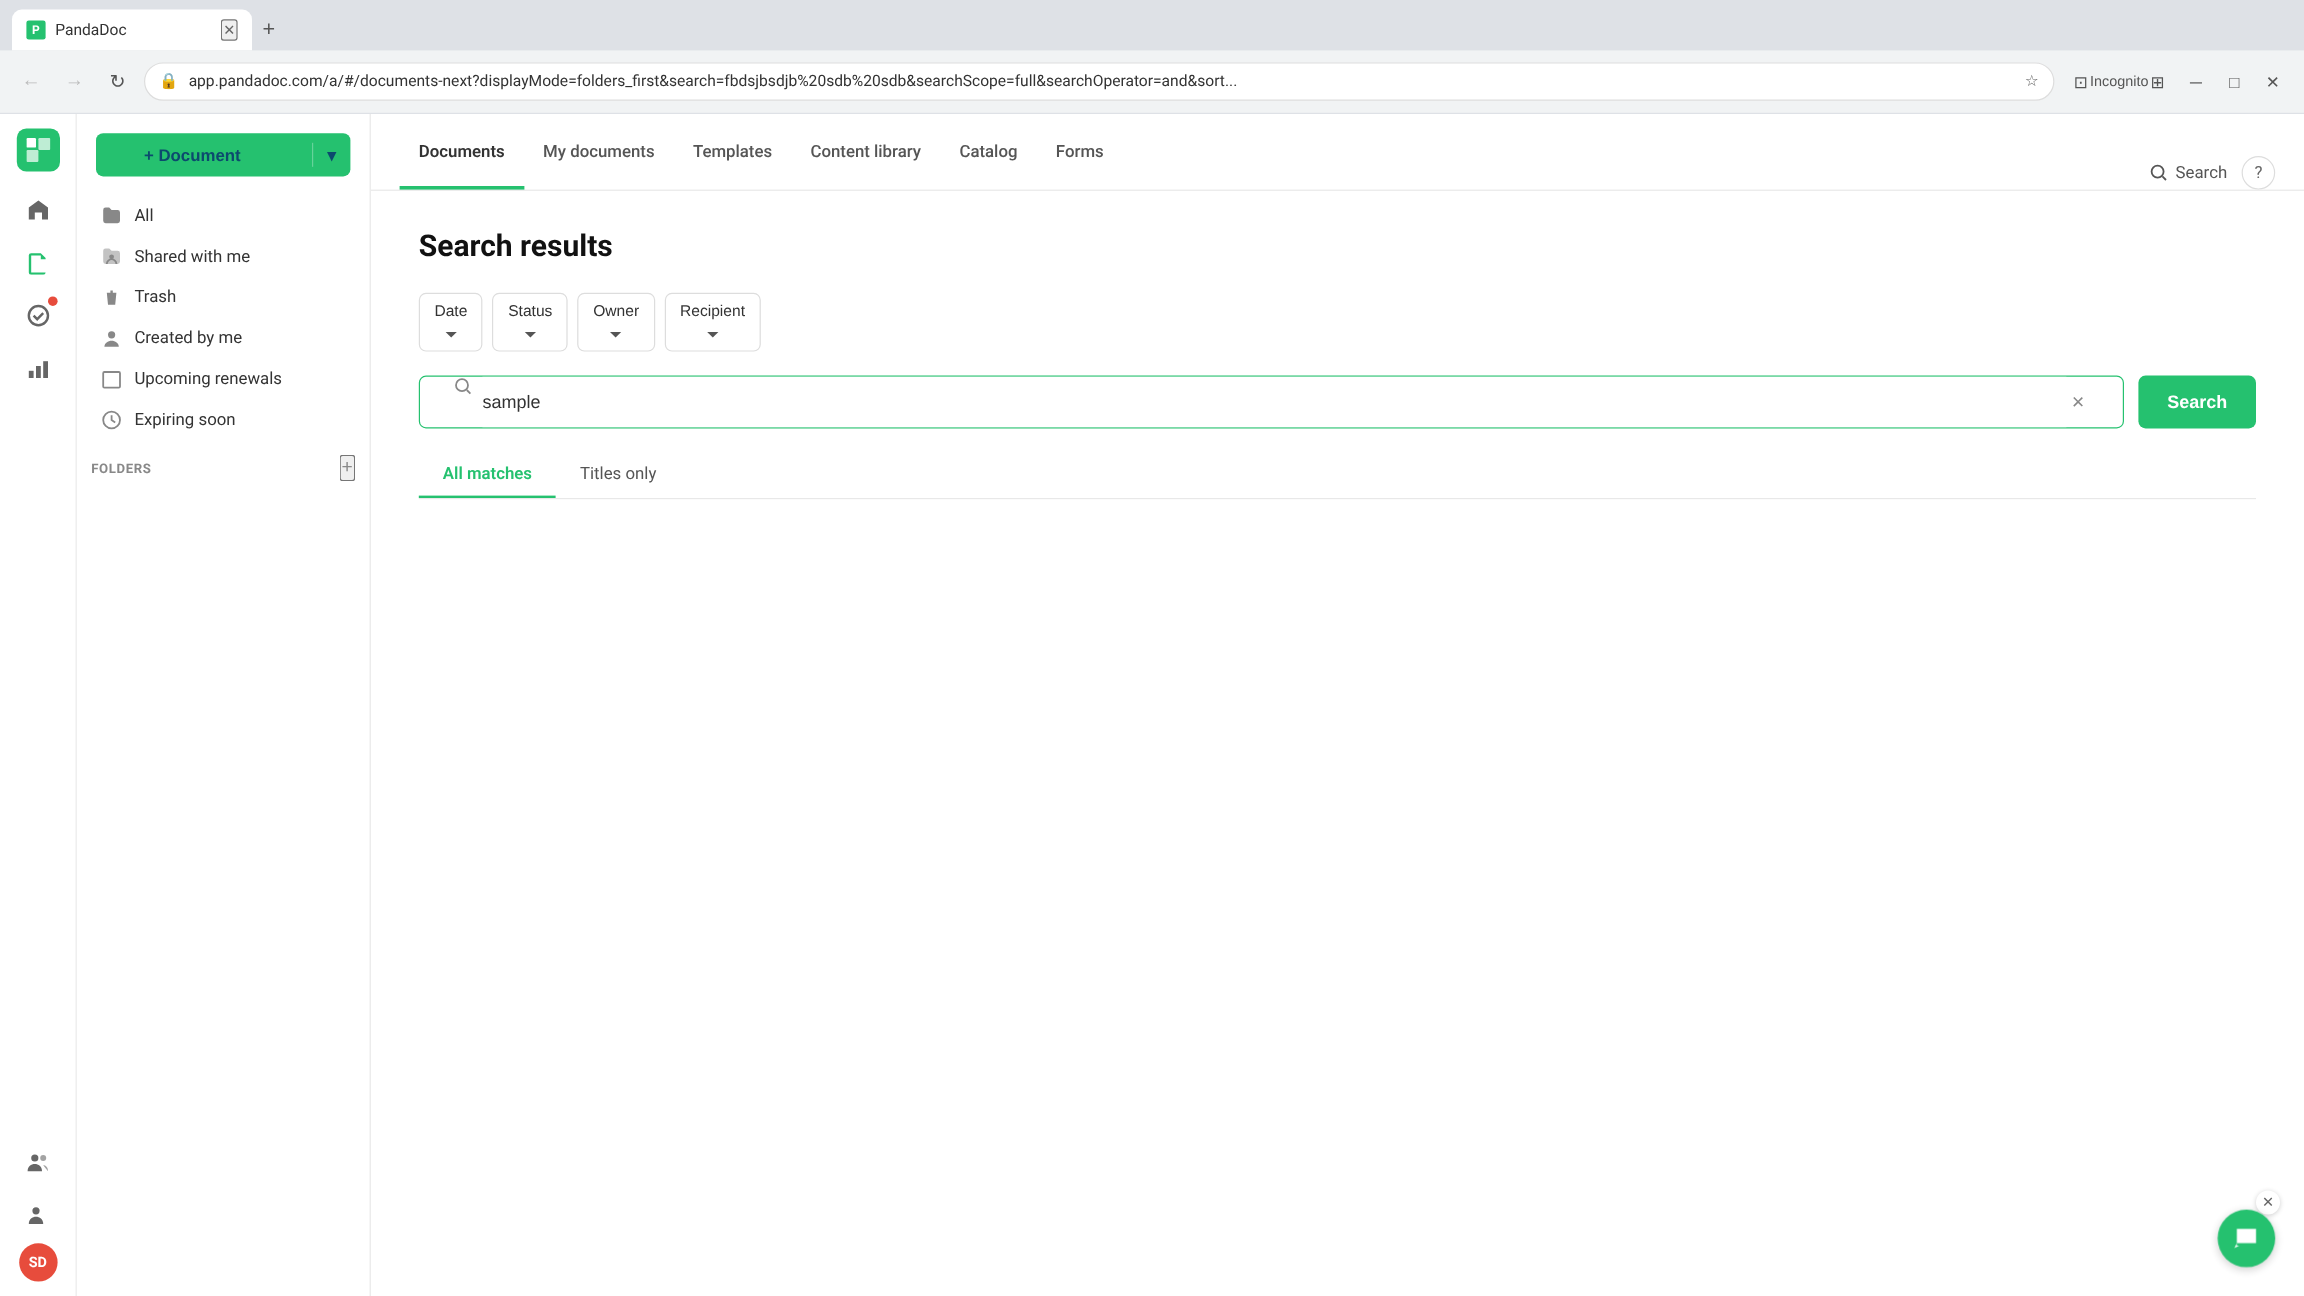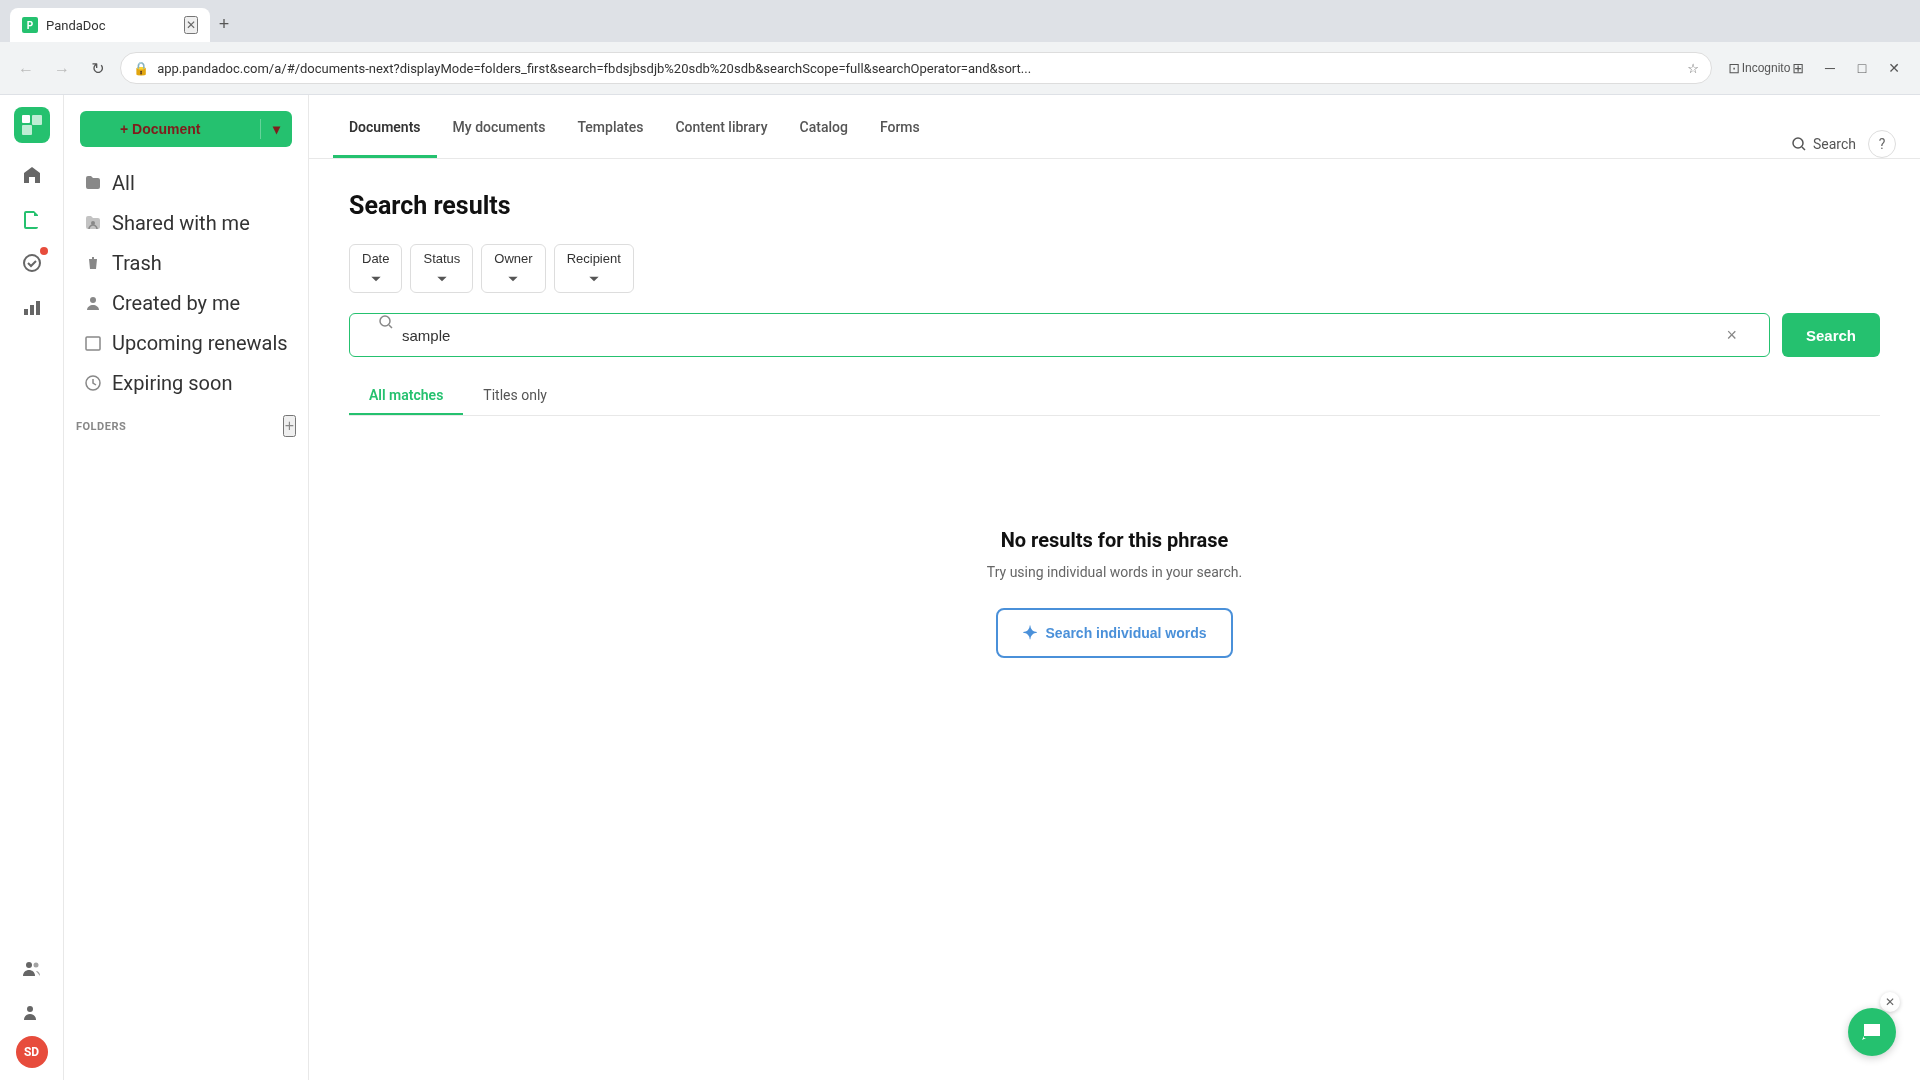--- a/index.html
+++ b/index.html
@@ -29,27 +29,27 @@
     .icon-sidebar-logo { width: 36px; height: 36px; background: #25c16f; border-radius: 8px; display: flex; align-items: center; justify-content: center; color: white; font-weight: bold; font-size: 16px; margin-bottom: 8px; }
     .icon-sidebar-item { width: 40px; height: 40px; display: flex; align-items: center; justify-content: center; border-radius: 8px; cursor: pointer; color: #666; font-size: 18px; position: relative; }
     .icon-sidebar-item.active { color: #25c16f; }
     .icon-sidebar-item .badge { position: absolute; top: 4px; right: 4px; width: 8px; height: 8px; background: #e74c3c; border-radius: 50%; }
     .icon-sidebar-bottom { margin-top: auto; display: flex; flex-direction: column; align-items: center; gap: 4px; justify-content: center; }
     .avatar-circle { width: 32px; height: 32px; background: #e74c3c; border-radius: 50%; display: flex; align-items: center; justify-content: center; color: white; font-size: 12px; font-weight: bold; cursor: pointer; }
 
     
     .nav-sidebar { width: 245px; background: #fff; border-right: 1px solid #e8e8e8; display: flex; flex-direction: column; padding: 16px 0; overflow-y: auto; }
     .nav-sidebar-top { padding: 0 16px 16px; }
-    .add-document-btn { display: flex; align-items: center; background: #25c16f; color: #7f1d1d; border: none; border-radius: 6px; cursor: pointer; font-size: 14px; font-weight: 600; overflow: hidden; width: 100%; }
+    .add-document-btn { display: flex; align-items: center; background: #25c16f; color: #0c4a6e; border: none; border-radius: 6px; cursor: pointer; font-size: 14px; font-weight: 600; overflow: hidden; width: 100%; }
     .add-document-btn .btn-main { flex: 1; padding: 10px 16px; display: flex; align-items: center; gap: 8px; }
     .add-document-btn .btn-divider { width: 1px; background: rgba(255,255,255,0.3); height: 20px; }
     .add-document-btn .btn-arrow { padding: 10px 12px; }
 
     .nav-section { padding: 0 8px; }
-    .nav-item { display: flex; align-items: center; gap: 10px; padding: 8px 12px; border-radius: 6px; cursor: pointer; color: #333; font-size: 20px; }
+    .nav-item { display: flex; align-items: center; gap: 10px; padding: 8px 12px; border-radius: 6px; cursor: pointer; color: #333; font-size: 14px; }
     .nav-item .nav-icon { width: 18px; height: 18px; display: flex; align-items: center; justify-content: center; color: #888; }
 
     .nav-section-header { display: flex; align-items: center; justify-content: space-between; padding: 12px 12px 4px; color: #888; font-size: 11px; font-weight: 700; letter-spacing: 0.5px; text-transform: uppercase; }
     .nav-section-header .collapse-btn { cursor: pointer; color: #888; font-size: 14px; }
     .nav-section-header .add-btn { cursor: pointer; color: #888; font-size: 16px; font-weight: 300; }
 
     
     .main-content { flex: 1; display: flex; flex-direction: column; overflow: hidden; }
 
     
@@ -327,28 +327,20 @@
           <button class="search-clear-btn">×</button>
         </div>
         <button class="search-btn">Search</button>
       </div>
 
       <div class="search-tabs">
         <div class="search-tab active">All matches</div>
         <div class="search-tab">Titles only</div>
       </div>
 
-      <div class="empty-state">
-        <h2 class="empty-state-title">No results for this phrase</h2>
-        <p class="empty-state-subtitle">Try using individual words in your search.</p>
-        <button class="search-individual-btn">
-          <span class="sparkle-icon">✦</span>
-          <span>Search individual words</span>
-        </button>
-      </div>
     </div>
   </div>
 </div>
 
 <div class="chat-close">✕</div>
 <div class="chat-btn">
   <svg width="24" height="24" viewBox="0 0 24 24" fill="white">
     <path d="M4 4h16v12H4V4zm0 12l-2 4 4-2H4z"></path>
   </svg>
 </div>

